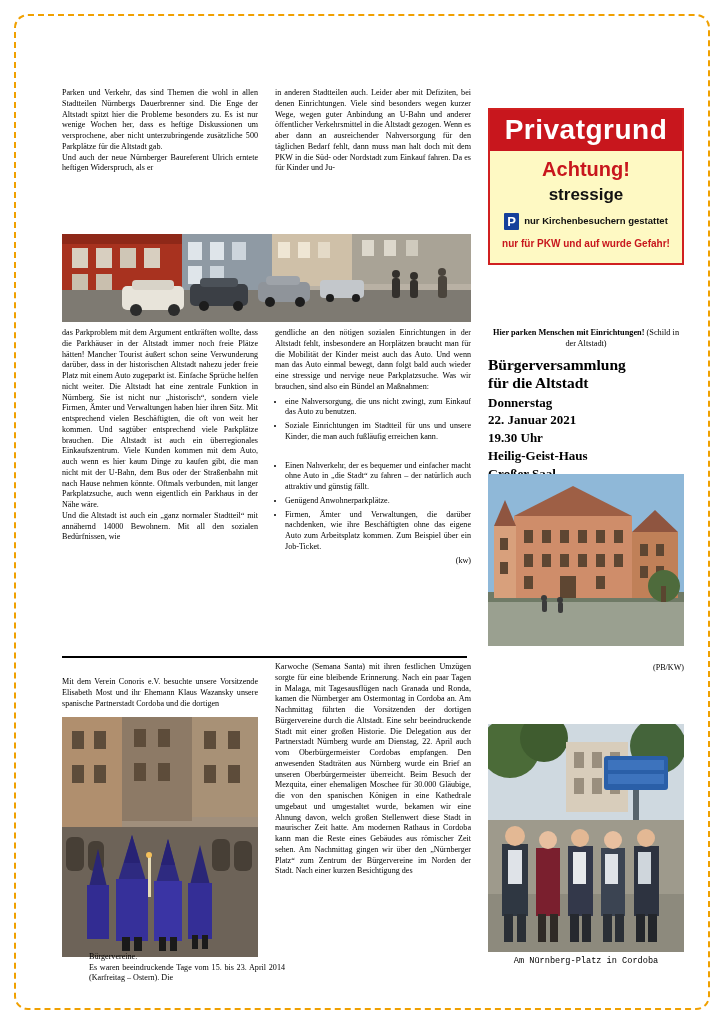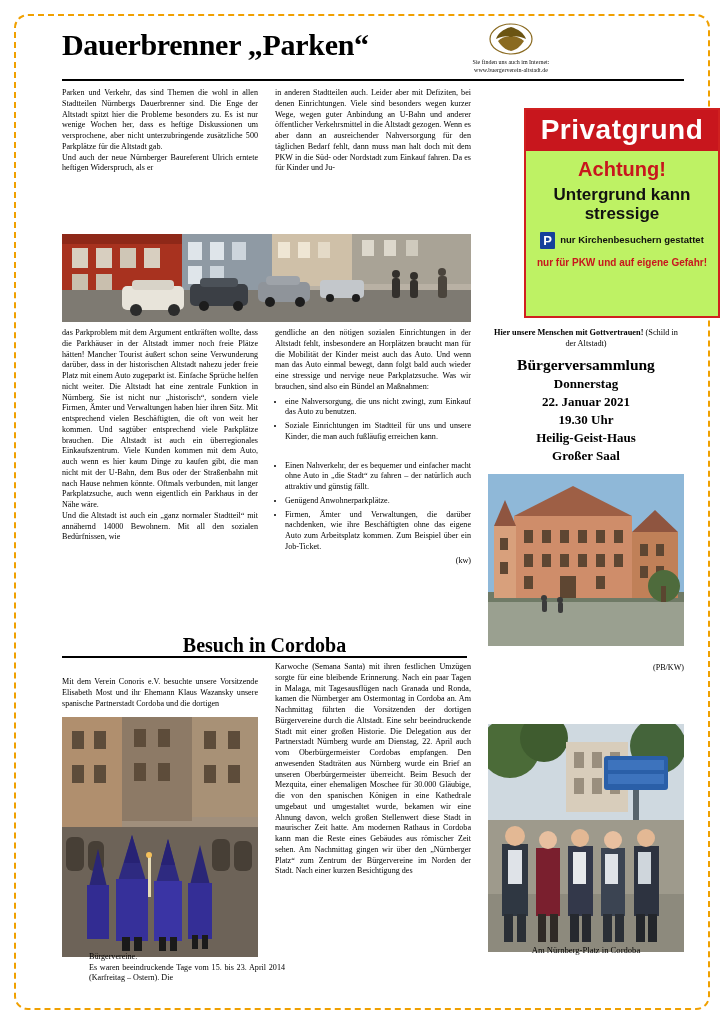--- a/index.html
+++ b/index.html
@@ -110,27 +110,26 @@
     background: #8a8f86;
   }
   .photo svg { display: block; }
 
   
   .sign {
     position: absolute;
     left: 426px;
     top: 20px;
     width: 196px;
-    height: 210px;
+    height: 157px;
     border: 2px solid #d02020;
-    background: #bef264;
+    background: #fef9c3;
     box-sizing: border-box;
     text-align: center;
     font-family: "Liberation Sans", sans-serif;
-    margin-left: 36px;
   }
   .sign-top {
     background: #c8161d;
     color: #ffffff;
     font-size: 28px;
     font-weight: bold;
     letter-spacing: 0.5px;
     padding: 6px 0 7px 0;
     line-height: 1;
   }
@@ -198,21 +197,20 @@
   .sign-note .small {
     font-weight: normal;
   }
 
   
   .announce {
     position: absolute;
     left: 426px;
     top: 268px;
     width: 196px;
-    text-align: center;
     font-family: "Liberation Serif", serif;
     font-weight: bold;
   }
   .announce .l1 { font-size: 15.5px; line-height: 1.18; }
   .announce .l2 { font-size: 13px; line-height: 1.22; margin-top: 2px;}
 
   
   .headline2 {
     position: absolute;
     left: 18px;
@@ -242,38 +240,20 @@
   }
 </style>
 </head>
 <body>
 
 <div class="page">
   <div class="dashed-frame"></div>
 
   <div class="content">
 
-    <div class="masthead">
-      <div class="masthead-title">Dauerbrenner „Parken“</div>
-
-      <div class="crest-block">
-        <svg class="crest" viewBox="0 0 46 34">
-          <ellipse cx="23" cy="17" rx="21" ry="15" fill="none" stroke="#8a6a20" stroke-width="1.2"></ellipse>
-          <path d="M23 5 C16 7 10 11 8 17 C12 15 17 14 23 14 C29 14 34 15 38 17 C36 11 30 7 23 5 Z" fill="#6b5412"></path>
-          <path d="M23 14 C18 14 13 16 10 19 C14 25 18 28 23 29 C28 28 32 25 36 19 C33 16 28 14 23 14 Z" fill="#8a6a20"></path>
-          <circle cx="23" cy="12" r="3" fill="#6b5412"></circle>
-        </svg>
-        <div class="crest-caption">
-          <div>Sie finden uns auch im Internet:</div>
-          <div>www.buergerverein-altstadt.de</div>
-        </div>
-      </div>
-
-      <div class="rule"></div>
-    </div>
 
     <div class="cols">
 
       <div class="col col1" style="height: 540px;">
         <p style="white-space: pre-line;">Parken und Verkehr, das sind Themen die wohl in allen Stadtteilen Nürnbergs Dauerbrenner sind. Die Enge der Altstadt spitzt hier die Probleme besonders zu. Es ist nur wenige Wochen her, dass es heftige Diskussionen um versprochene, aber nicht unterzubringende zusätzliche 500 Parkplätze für die Altstadt gab.
 Und auch der neue Nürnberger Baureferent Ulrich erntete heftigen Widerspruch, als er</p>
       </div>
 
       <div class="col col2">
         <p>in anderen Stadtteilen auch. Leider aber mit Defiziten, bei denen Einrichtungen. Viele sind besonders wegen kurzer Wege, wegen guter Anbindung an U-Bahn und anderer öffentlicher Verkehrsmittel in die Altstadt gezogen. Wenn es aber dann an ausreichender Nahversorgung für den täglichen Bedarf fehlt, dann muss man halt doch mit dem PKW in die Süd- oder Nordstadt zum Einkauf fahren. Da es für Kinder und Ju-</p>
@@ -355,37 +335,37 @@
           <li style="margin-bottom:3px;">Genügend Anwohnerparkplätze.</li>
           <li style="margin-bottom:3px;">Firmen, Ämter und Verwaltungen, die darüber nachdenken, wie ihre Beschäftigten ohne das eigene Auto zum Arbeitsplatz kommen. Zum Beispiel über ein Job-Ticket.</li>
         </ul>
         <p style="text-align:right; margin-top:2px;">(kw)</p>
       </div>
 
       <div class="sign">
         <div class="sign-top">Privatgrund</div>
         <div class="sign-achtung">Achtung!</div>
         <div class="sign-main">
-          <div>Untergrund kann</div>
           <div>stressige</div>
         </div>
         <div class="sign-row">
           <span class="p-badge">P</span>
           <span class="sign-row-text">nur Kirchenbesuchern gestattet</span>
         </div>
-        <div class="sign-warn">nur für PKW und auf eigene Gefahr!</div>
+        <div class="sign-warn">nur für PKW und auf wurde Gefahr!</div>
       </div>
 
       <div class="sign-note">
-        <span>Hier unsere Menschen mit Gottvertrauen!</span>
+        <span>Hier parken Menschen mit Einrichtungen!</span>
         <span class="small">(Schild in der Altstadt)</span>
       </div>
 
       <div class="announce">
         <div class="l1">Bürgerversammlung</div>
+        <div class="l1">für die Altstadt</div>
         <div class="l2">Donnerstag</div>
         <div class="l2">22. Januar 2021</div>
         <div class="l2">19.30 Uhr</div>
         <div class="l2">Heilig-Geist-Haus</div>
         <div class="l2">Großer Saal</div>
       </div>
 
       <div class="photo" style="left:426px; top:386px; width:196px; height:172px;">
         <svg width="196" height="172" viewBox="0 0 196 172">
           <rect x="0" y="0" width="196" height="172" fill="#8fb8d8"></rect>
@@ -431,21 +411,20 @@
             <rect x="54" y="126" width="5" height="12" rx="2"></rect>
             <circle cx="56" cy="124" r="3"></circle>
             <rect x="70" y="128" width="5" height="11" rx="2"></rect>
             <circle cx="72" cy="126" r="3"></circle>
           </g>
         </svg>
       </div>
 
     </div>
 
-    <div class="headline2">Besuch in Cordoba</div>
     <div class="rule2"></div>
 
     <div style="position:absolute; left:18px; top:640px; width:622px;">
       <div class="col col1" style="position:absolute; top:15px; left:0;">
         <p>Mit dem Verein Conoris e.V. besuchte unsere Vorsitzende Elisabeth Most und ihr Ehemann Klaus Wazansky unsere spanische Partnerstadt Cordoba und die dortigen</p>
       </div>
       <div class="col col2" style="position:absolute; top:0; left:213px;">
         <p>Karwoche (Semana Santa) mit ihren festlichen Umzügen sorgte für eine bleibende Erinnerung. Nach ein paar Tagen in Malaga, mit Tagesausflügen nach Granada und Ronda, kamen die Nürnberger am Ostermontag in Cordoba an. Am Nachmittag führten die Vorsitzenden der dortigen Bürgervereine durch die Altstadt. Eine sehr beeindruckende Stadt mit einer großen Historie. Die Delegation aus der Partnerstadt Nürnberg wurde am Dienstag, 22. April auch vom Oberbürgermeister Cordobas empfangen. Den anwesenden Stadträten aus Nürnberg wurde ein Brief an unseren Oberbürgermeister überreicht. Beim Besuch der Mezquita, einer ehemaligen Moschee für 30.000 Gläubige, die von den spanischen Königen in eine Kathedrale umgebaut und umgestaltet wurde, bekamen wir eine Ahnung davon, welch großen Stellenwert diese Stadt in maurischer Zeit hatte. Am modernen Rathaus in Cordoba kann man die Reste eines Gebäudes aus römischer Zeit sehen. Am Nachmittag gingen wir über den „Nürnberger Platz“ zum Zentrum der Bürgervereine im Norden der Stadt. Nach einer kurzen Besichtigung des</p>
       </div>
       <div class="col col3" style="position:absolute; top:0; left:426px;">
@@ -572,17 +551,17 @@
           <g>
             <rect x="146" y="122" width="25" height="70" fill="#2d3340"></rect>
             <circle cx="158" cy="114" r="9" fill="#e3b894"></circle>
             <rect x="150" y="128" width="13" height="32" fill="#cfd6dc"></rect>
             <rect x="148" y="190" width="9" height="28" fill="#23262b"></rect>
             <rect x="160" y="190" width="9" height="28" fill="#23262b"></rect>
           </g>
         </svg>
       </div>
 
-      <div class="caption-center" style="position:absolute; left:426px; top:283px; width:196px;">Am Nürnberg-Platz in Cordoba</div>
+      <div class="caption-center" style="position:absolute; left:426px; top:294px; width:196px;font-family:Liberation Mono, monospace;">Am Nürnberg-Platz in Cordoba</div>
     </div>
 
   </div>
 </div>
 
 </body></html>

